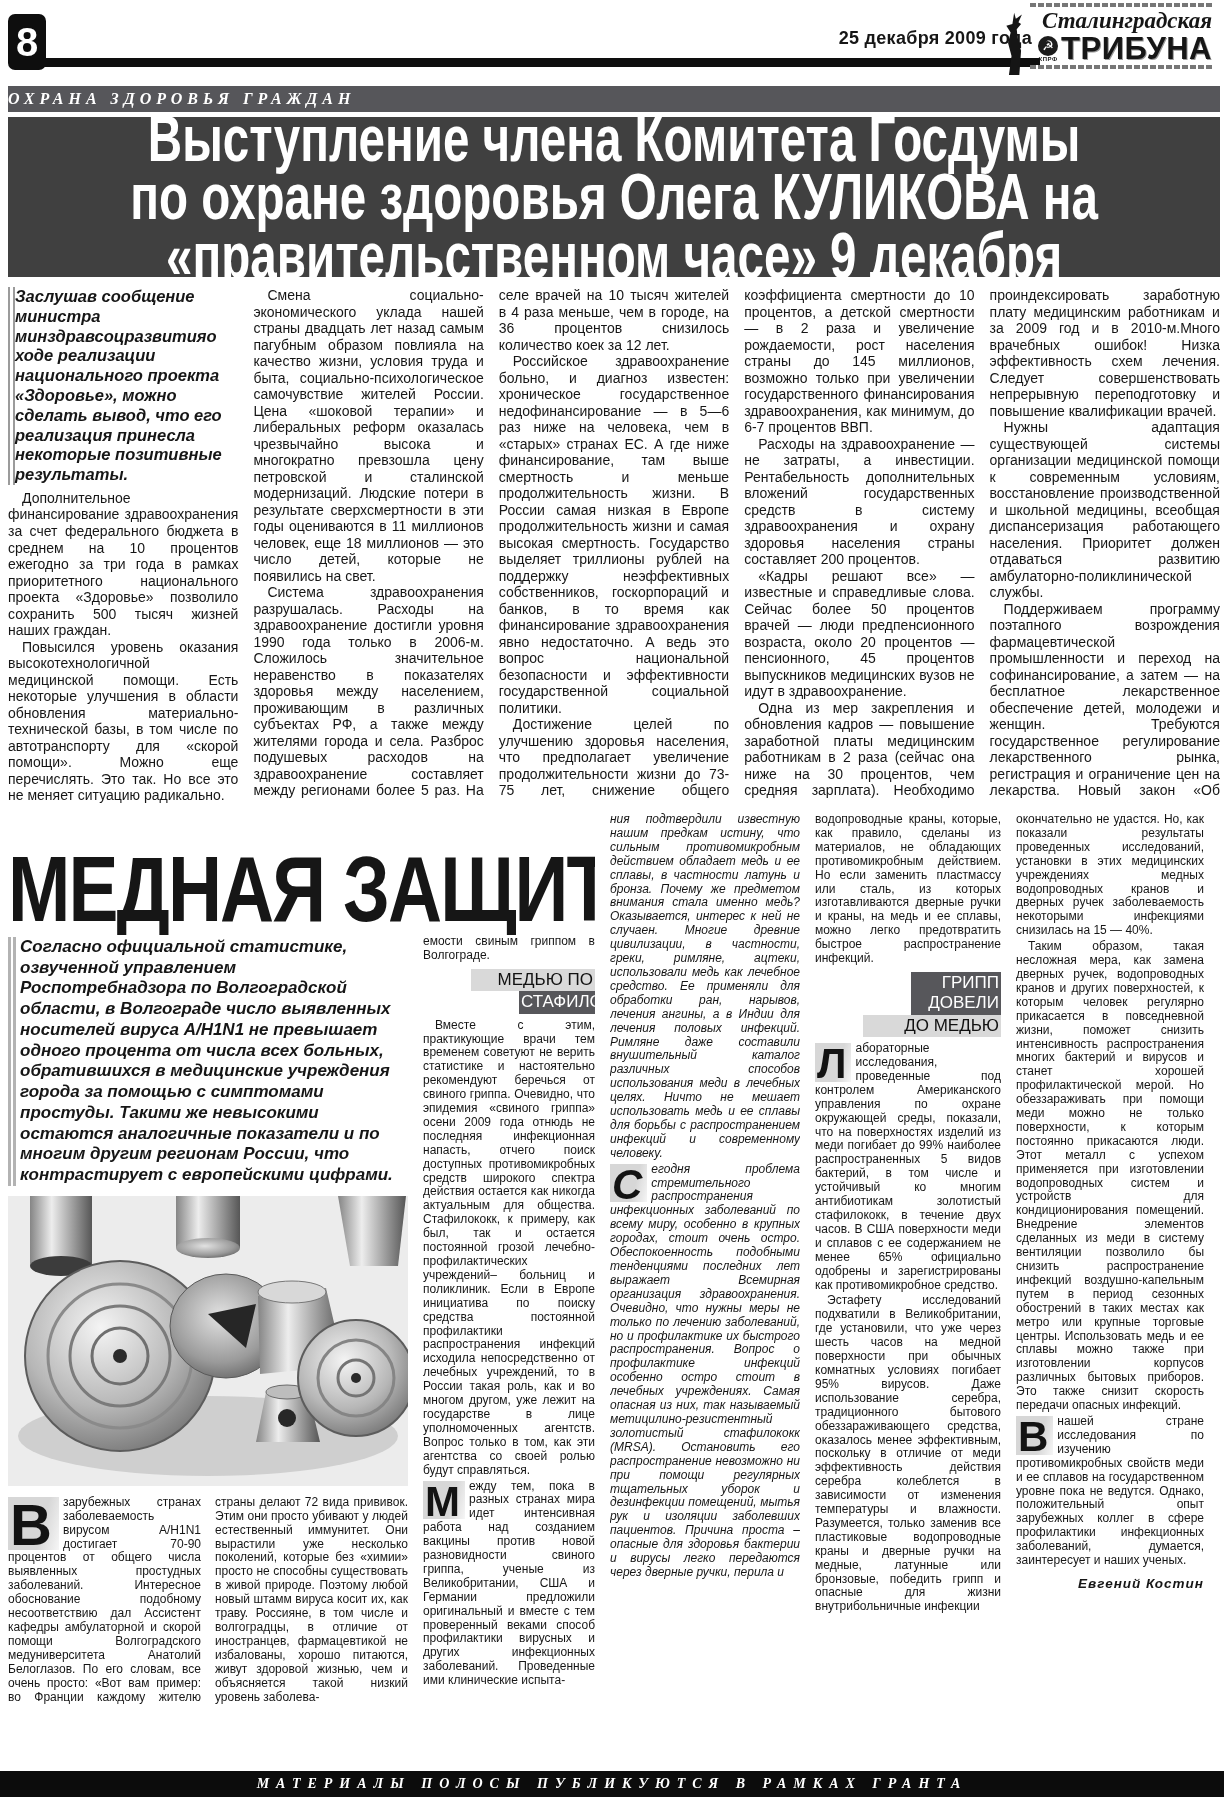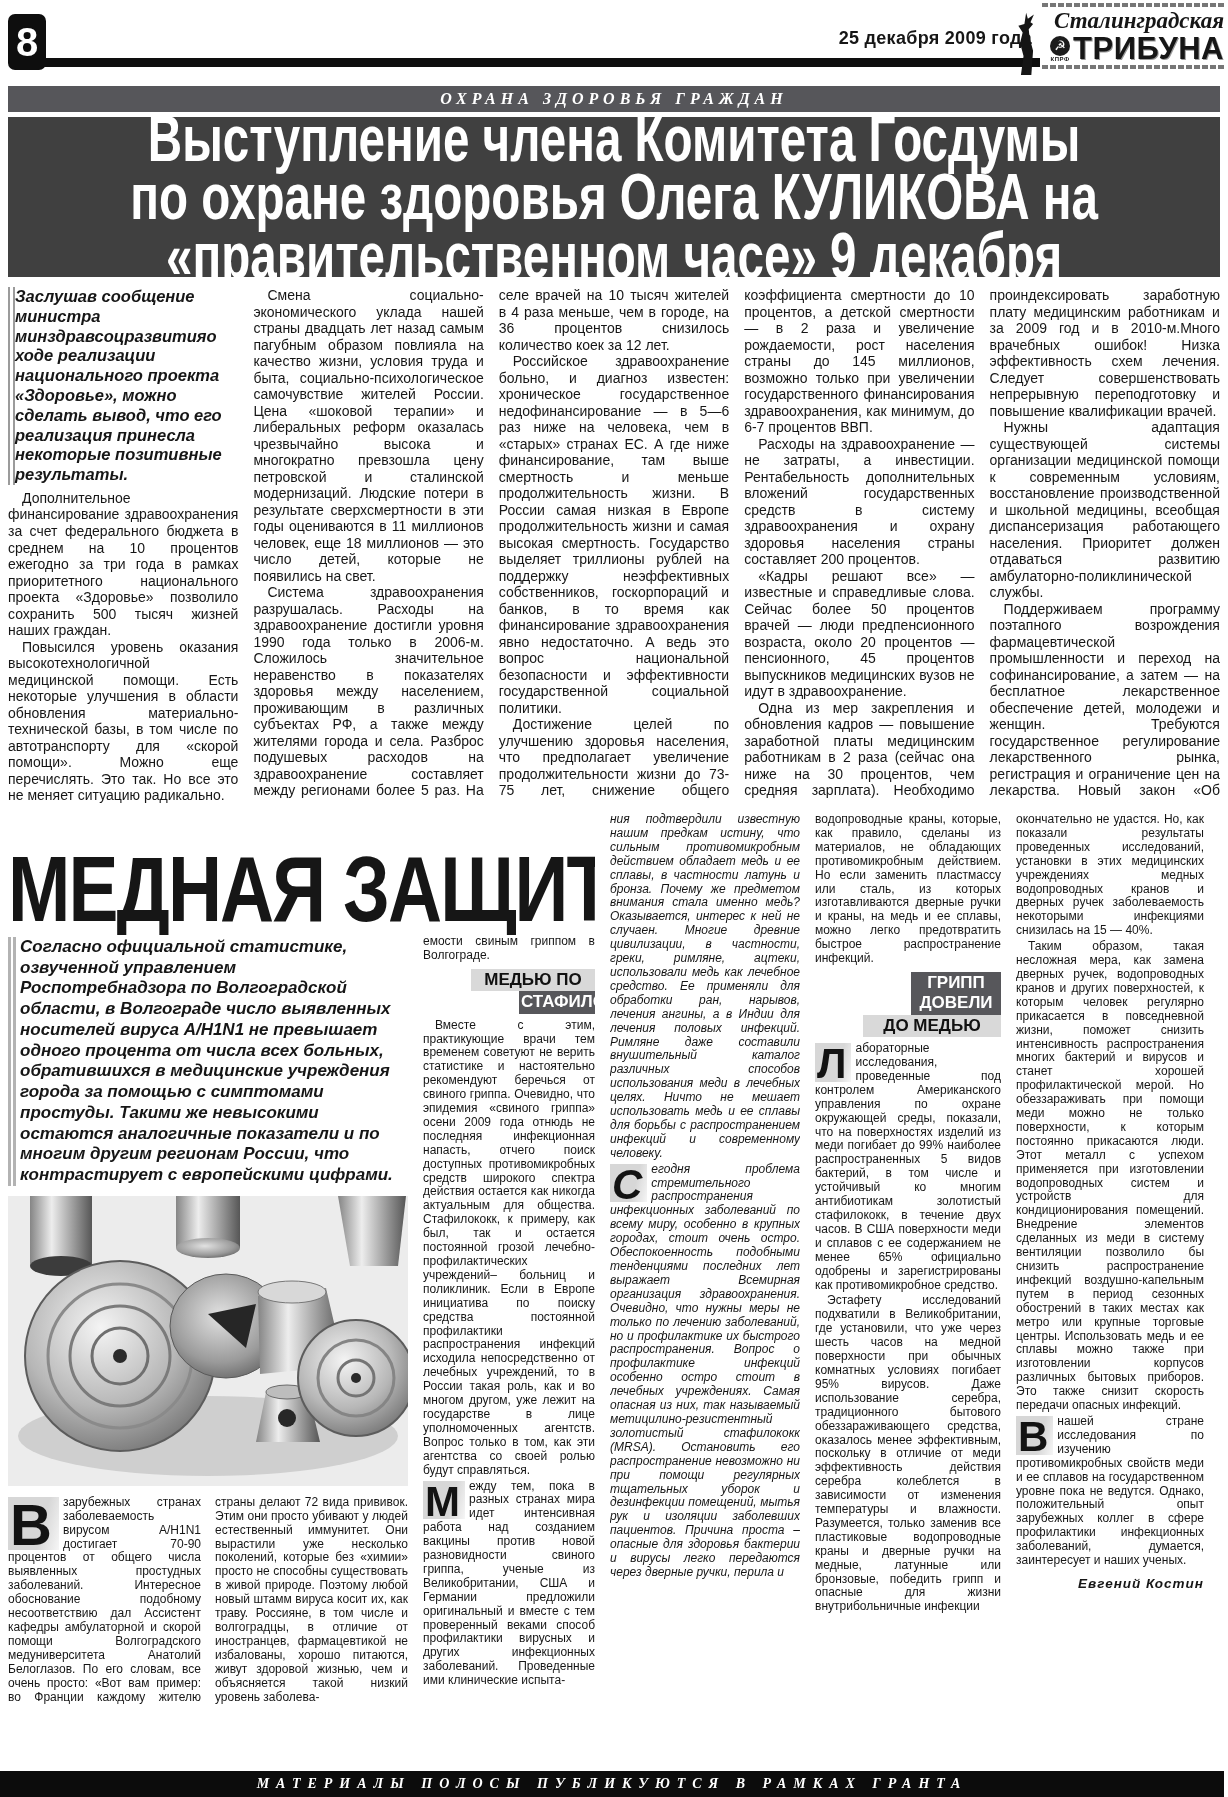--- a/index.html
+++ b/index.html
@@ -4,34 +4,34 @@
 <style>
   html,body{margin:0;padding:0;background:#9a9a9a;}
   .page{position:relative;width:1228px;height:1797px;margin:0 auto;background:#fff;color:#161616;
         font-family:"Liberation Sans","DejaVu Sans",sans-serif;overflow:hidden;}
   
   .header{position:relative;height:86px;}
   .pagenum{position:absolute;left:8px;top:14px;width:38px;height:56px;background:#0e0e0e;color:#fff;
            font-size:40px;font-weight:bold;display:flex;align-items:center;justify-content:center;border-radius:7px;}
   .date{position:absolute;right:196px;top:28px;font-weight:bold;font-size:18px;letter-spacing:.3px;}
   .hrule{position:absolute;left:40px;width:1000px;top:58px;height:9px;background:#0e0e0e;}
-  .logo{position:absolute;right:2px;top:2px;width:212px;height:80px;}
+  .logo{position:absolute;right:14px;top:2px;width:212px;height:80px;}
   .logo .statue{position:absolute;left:0;bottom:2px;height:74px;width:26px;}
   .logo .inner{position:absolute;left:28px;right:2px;top:0;}
   .microbar{height:4px;background:repeating-linear-gradient(90deg,#777 0 6px,#fff 6px 8px);margin:1px 0 2px;}
   .script-name{font-family:"Liberation Serif","DejaVu Serif",serif;font-style:italic;font-weight:bold;
                font-size:23px;text-align:right;line-height:1;white-space:nowrap;}
   .trib-row{display:flex;align-items:center;justify-content:flex-end;gap:3px;margin-top:1px;}
   .emblem{width:20px;height:20px;border-radius:50%;background:#1c1c1c;color:#fff;font-size:13px;line-height:20px;
           text-align:center;flex:0 0 auto;}
   .emblem-label{font-size:6px;font-weight:bold;text-align:center;letter-spacing:.5px;}
   .trib-name{font-size:31px;font-weight:bold;letter-spacing:.5px;line-height:1;
              text-shadow:1px 1px 0 #9a9a9a;white-space:nowrap;}
   
-  .strip{margin:0 8px;height:26px;background:#56565a;display:flex;align-items:center;justify-content:center;}
+  .strip{margin:0 8px;height:26px;background:#56565a;display:flex;align-items:center;justify-content:flex-start;}
   .strip span{color:#fff;font-family:"Liberation Serif","DejaVu Serif",serif;font-style:italic;font-weight:bold;
               font-size:16px;letter-spacing:5px;}
   
   .h1box{margin:5px 8px 0;height:160px;background:#404040;display:flex;align-items:center;justify-content:center;overflow:hidden;}
   .h1box .inner{color:#fff;font-weight:bold;font-size:58px;line-height:.9;text-align:center;
                 transform:scale(.82,1.12);transform-origin:center;white-space:pre-line;letter-spacing:0;}
   
   .cols5{margin:10px 8px 0;height:520px;column-count:5;column-gap:15px;font-size:14px;line-height:1.18;
          text-align:justify;hyphens:auto;overflow:hidden;}
   .cols5 p{margin:0;text-indent:14px;}
@@ -53,21 +53,21 @@
   .bcolC{grid-column:2;grid-row:2;}
   .bcolD{grid-column:3;grid-row:1/3;font-style:italic;}
   .bcolE{grid-column:4;grid-row:1/3;}
   .bcolF{grid-column:5;grid-row:1/3;}
   .bcol p,.twocol p{margin:0 0 2px;text-indent:12px;}
   p.cont{text-indent:0 !important;}
   p.dropcap{text-indent:0 !important;}
   p.dropcap::first-letter{float:left;font-size:42px;line-height:.8;font-weight:bold;padding:4px 5px 1px 2px;
           margin:1px 4px 0 0;background:linear-gradient(104deg,#d7d7d7 65%,#f6f6f6);color:#131313;}
   .twocol p.dropcap::first-letter{font-size:58px;padding:5px 7px 2px 2px;}
-  .subhead{margin:6px 0 5px;text-align:center;font-weight:bold;font-size:17px;line-height:1.2;padding-left:48px;}
+  .subhead{margin:6px 0 5px;text-align:right;font-weight:normal;font-size:17px;line-height:1.2;padding-left:48px;}
   .sh-light{display:block;background:#d9d9d9;color:#111;padding:1px 2px;}
   .sh-dark{display:block;background:#57575b;color:#fff;padding:1px 2px;margin-left:48px;}
   .byline{text-align:right;font-weight:bold;font-style:italic;font-size:13.5px;margin-top:8px;letter-spacing:1px;}
   
   .footer{position:absolute;left:0;right:4px;bottom:0;height:26px;background:#0c0c0c;display:flex;align-items:center;justify-content:center;}
   .footer span{color:#fff;font-family:"Liberation Serif","DejaVu Serif",serif;font-style:italic;font-weight:bold;
                font-size:14px;letter-spacing:7px;}
 </style>
 </head>
 <body>

